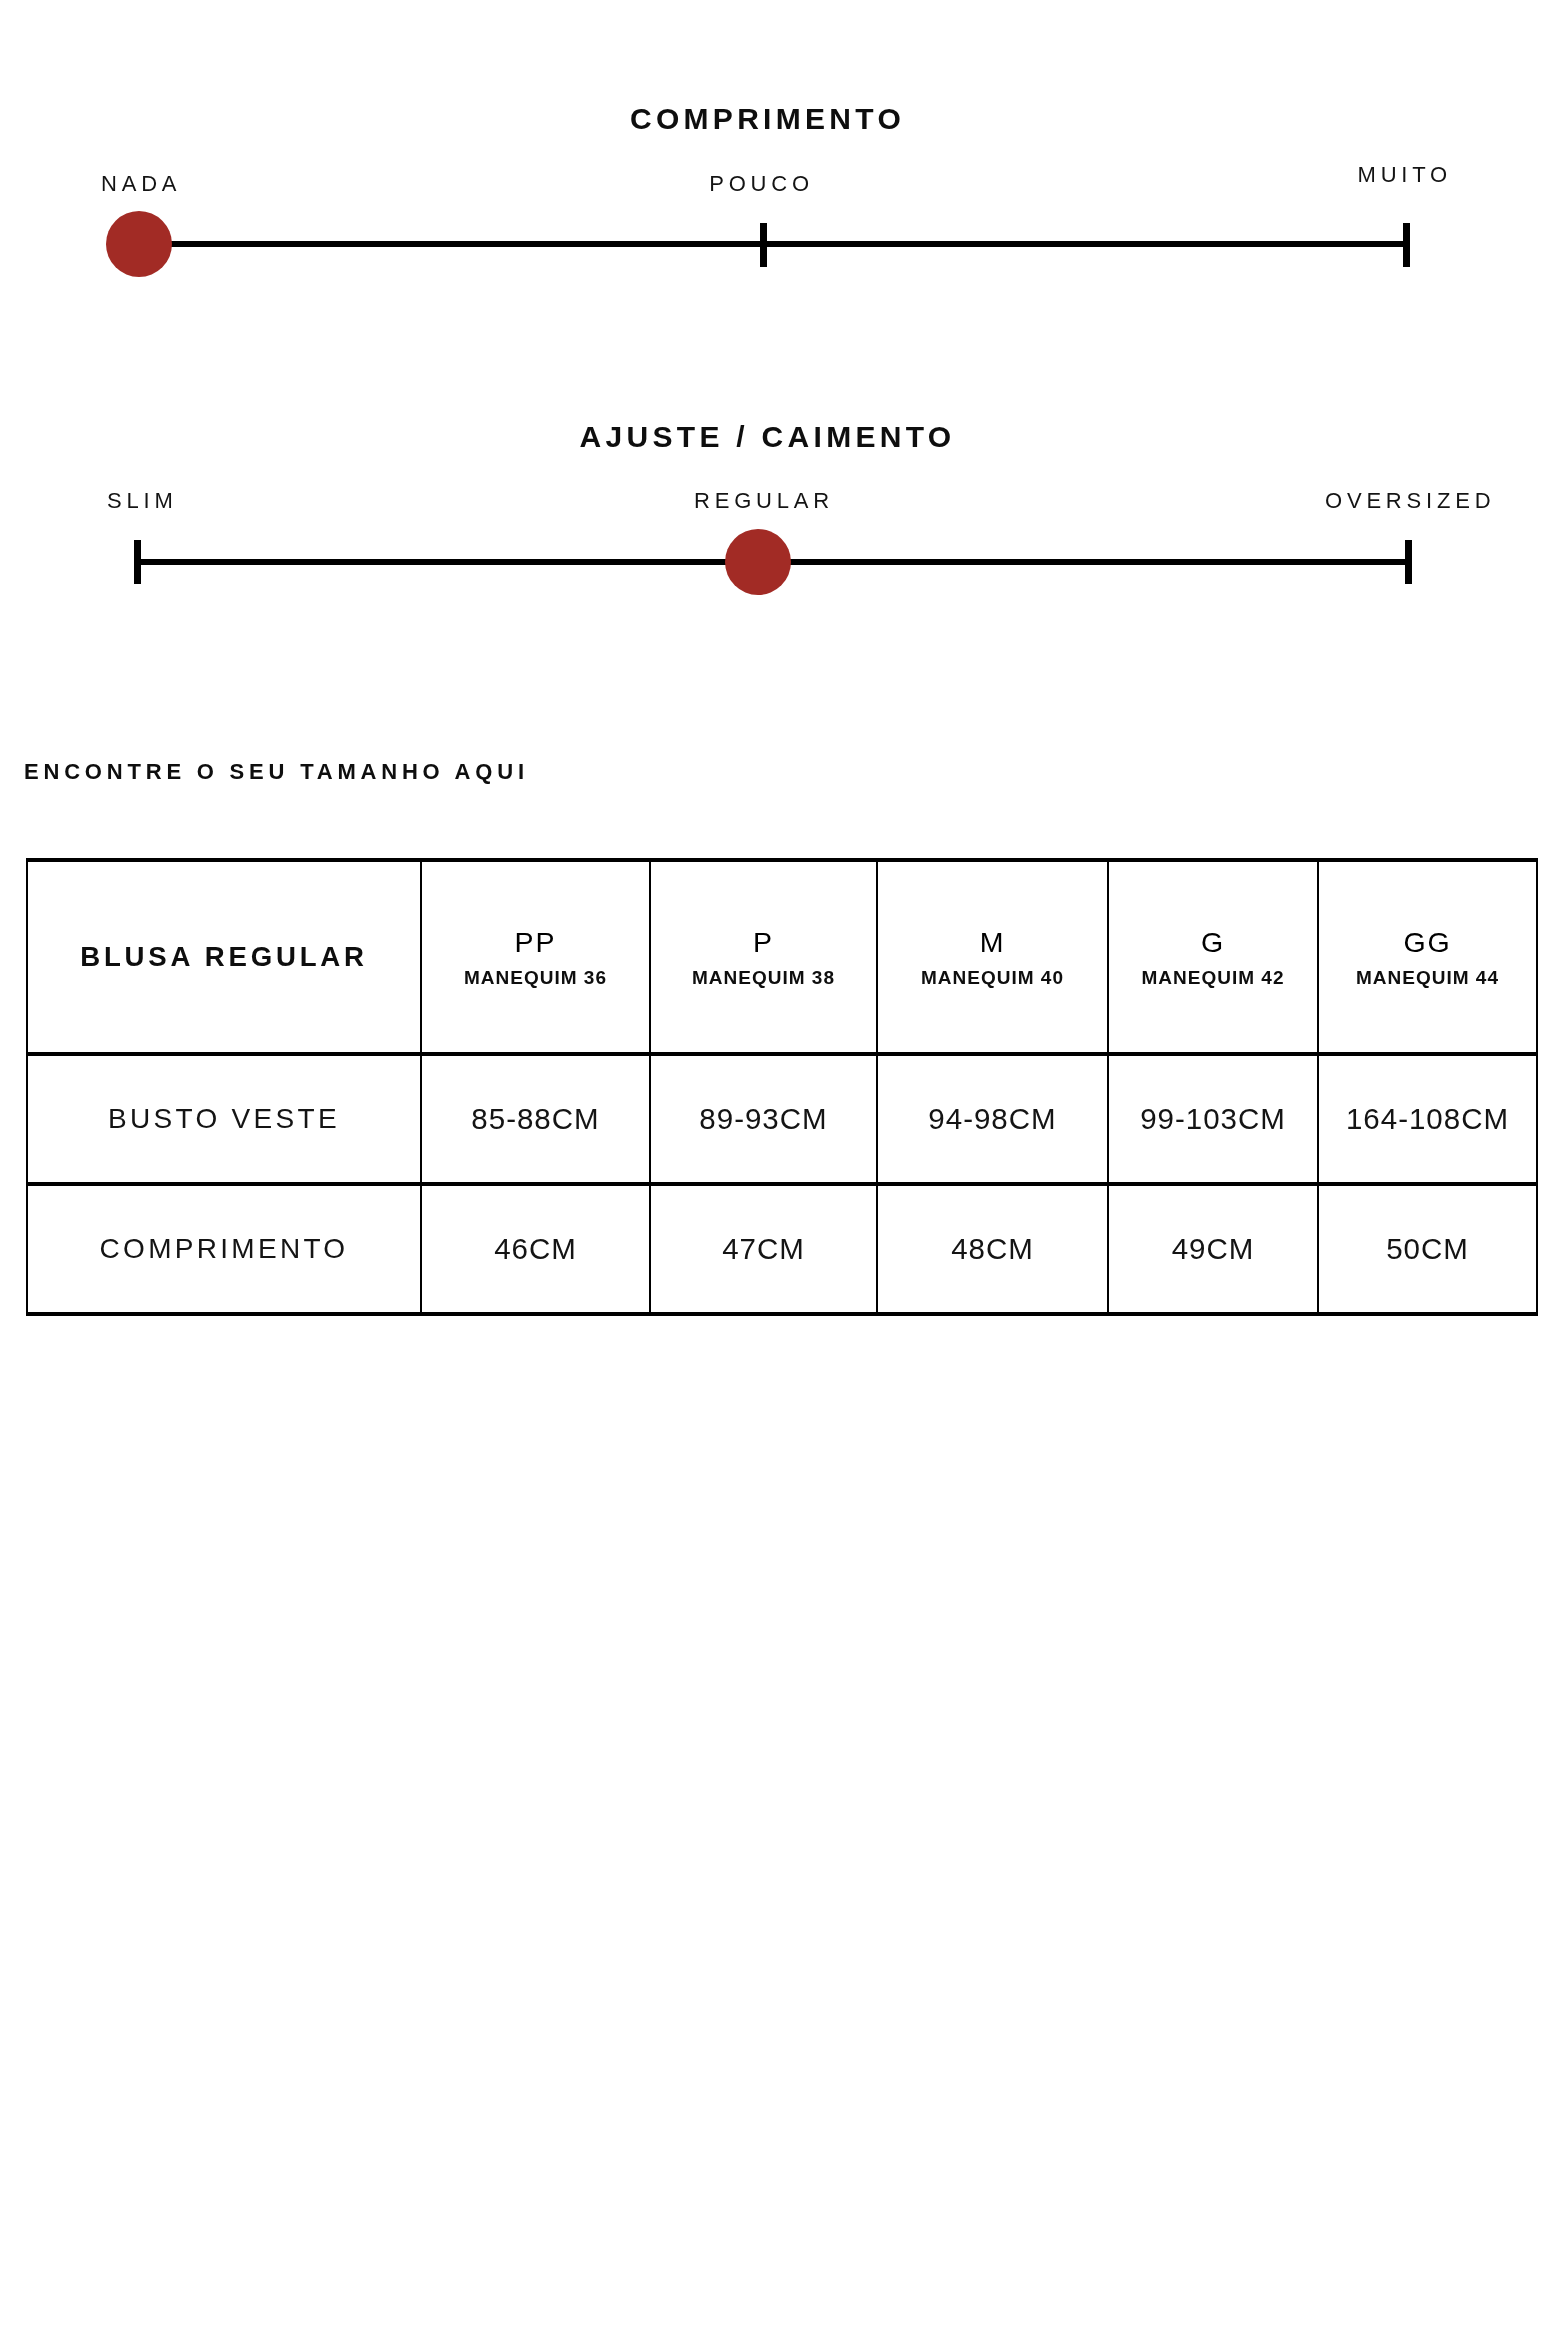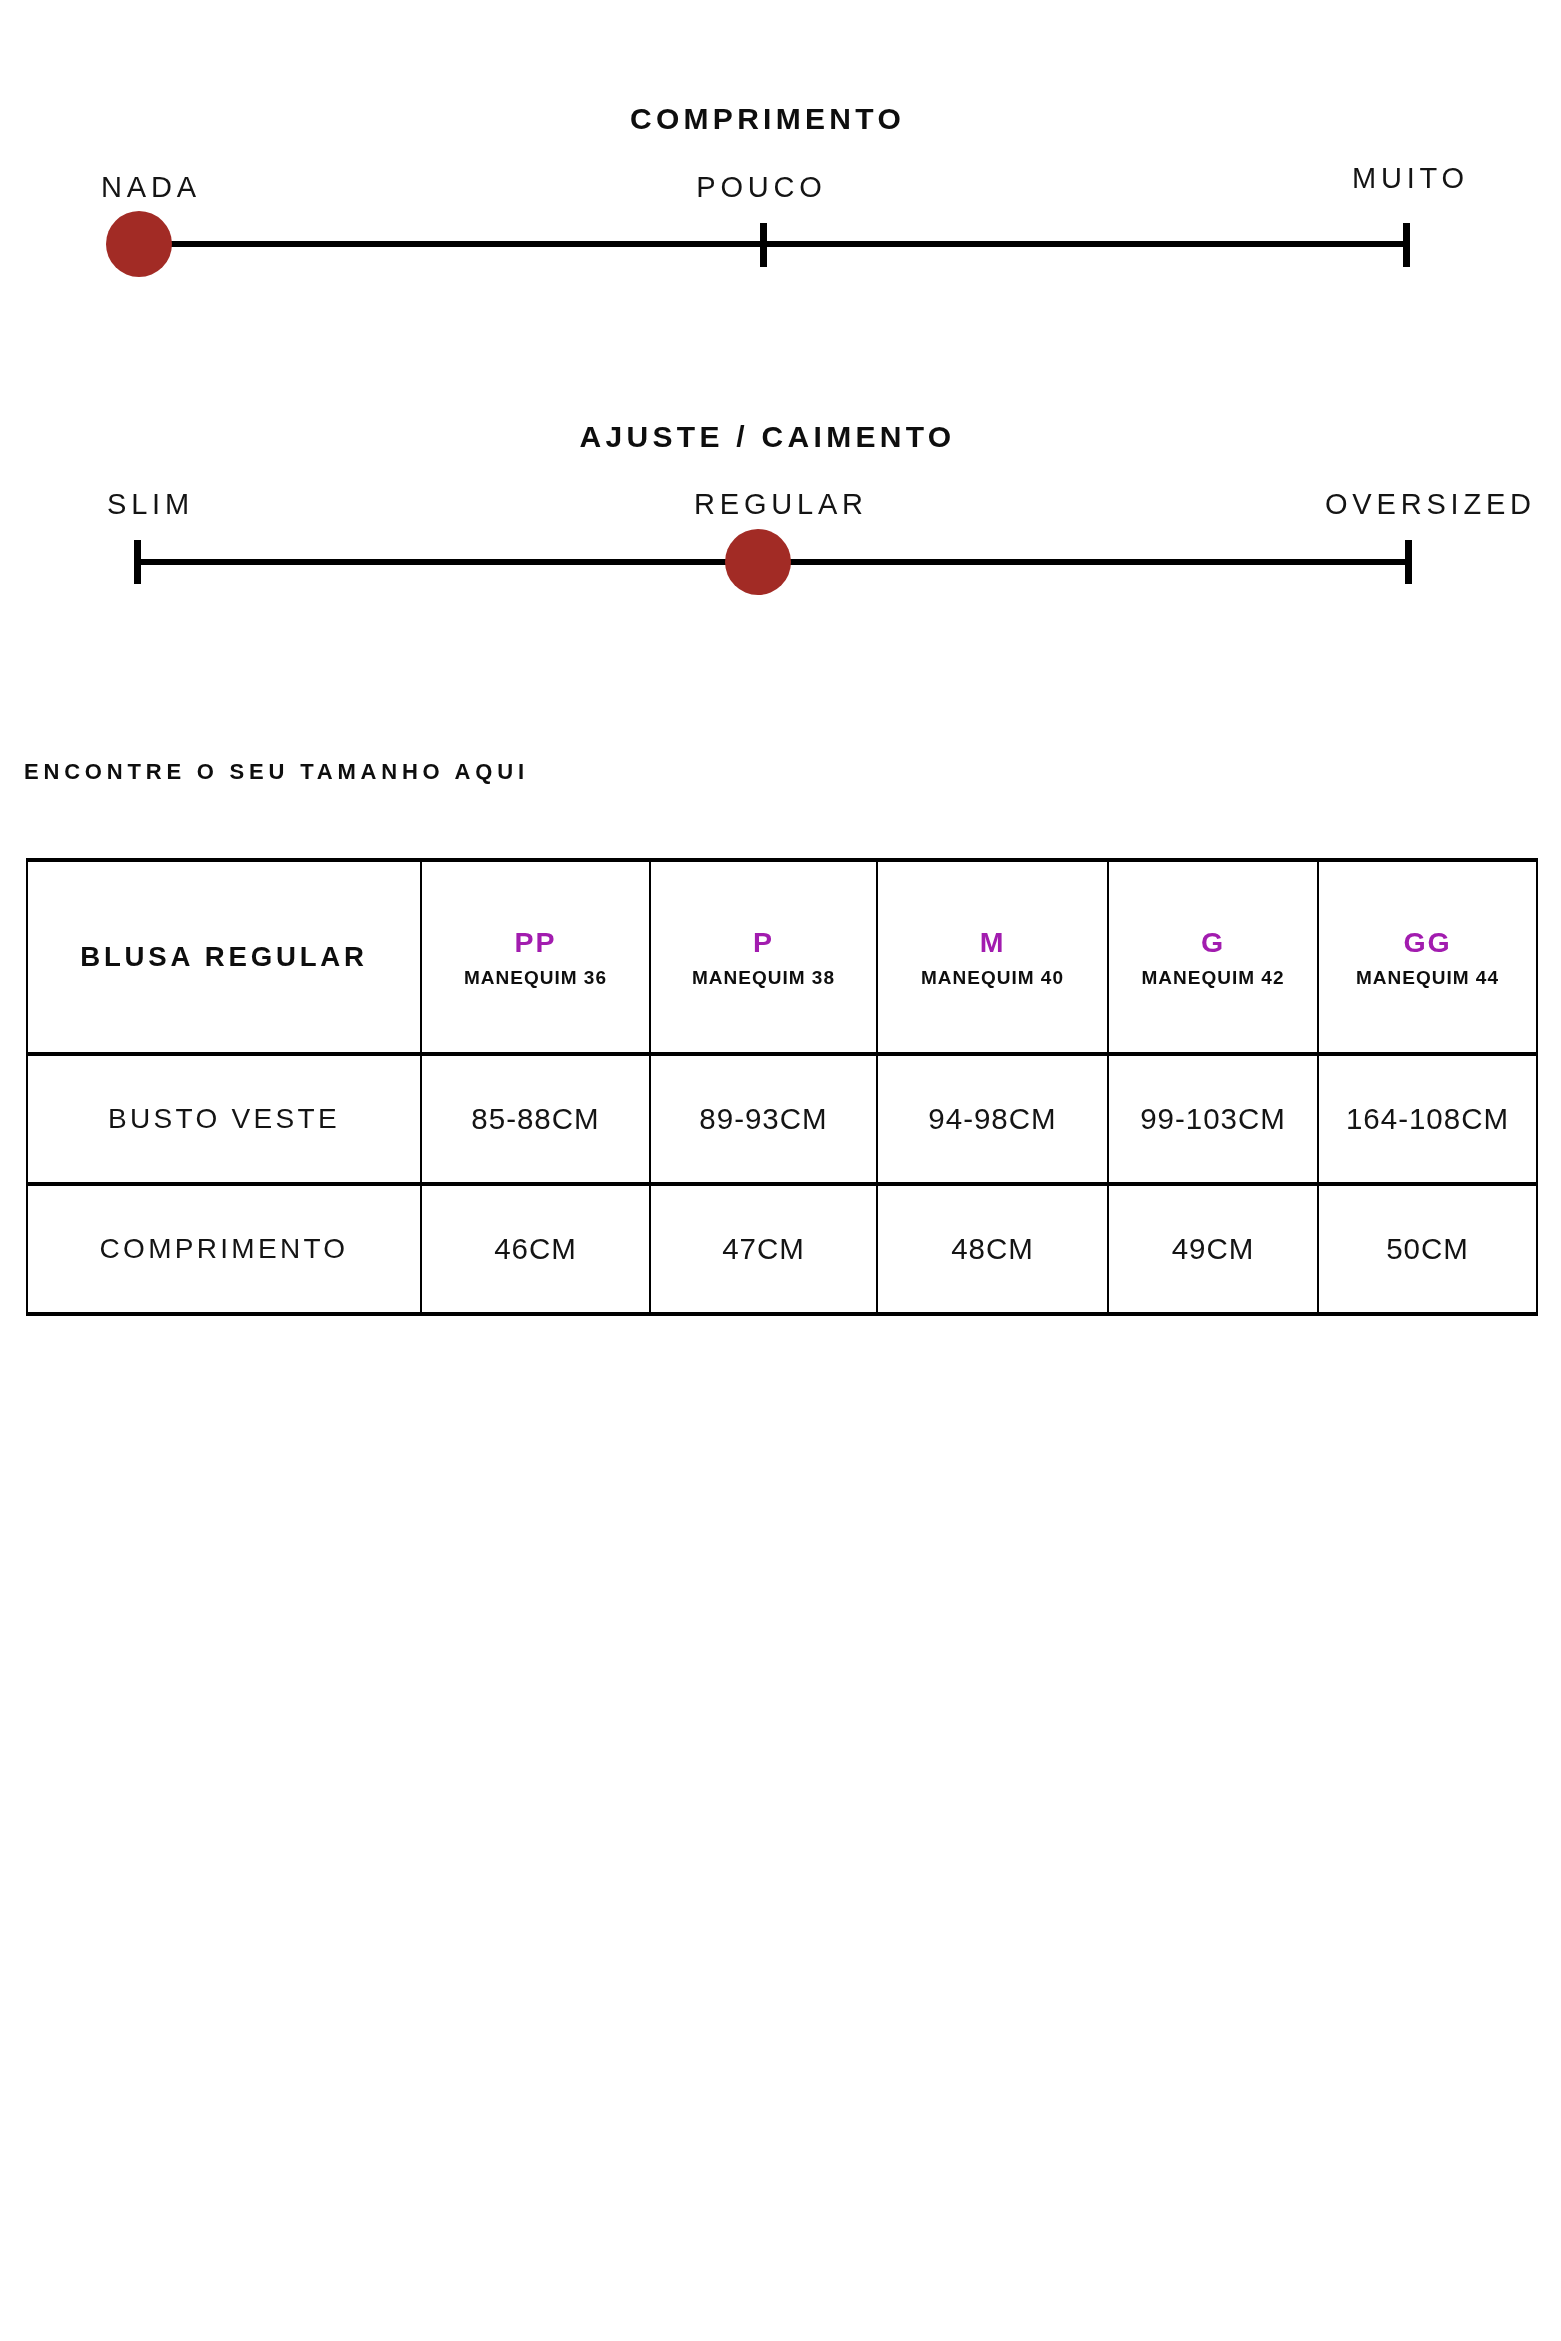--- a/index.html
+++ b/index.html
@@ -22,21 +22,21 @@
     text-align: center;
     font-size: 30px;
     font-weight: 700;
     letter-spacing: 4.3px;
     line-height: 1;
     color: #0e0e0e;
     margin: 0;
   }
   .slider-label {
     position: absolute;
-    font-size: 29px;
+    font-size: 22px;
     font-weight: 400;
     letter-spacing: 4.8px;
     line-height: 1;
     color: #141414;
     white-space: nowrap;
   }
   .track { position: absolute; height: 6.2px; background: #000000; }
   .tick  { position: absolute; width: 6.7px; height: 44px; background: #000000; }
   .dot   { position: absolute; width: 66px; height: 66px; border-radius: 50%; background: #a22b25; }
 
@@ -98,23 +98,23 @@
 
   .product-name {
     font-size: 27.6px;
     font-weight: 700;
     letter-spacing: 3.8px;
     color: #0e0e0e;
   }
   .size-letter {
     display: block;
     font-size: 28.5px;
-    font-weight: 700;
+    font-weight: 400;
     letter-spacing: 1.9px;
-    color: #a21caf;
+    color: #000000;
   }
   .mannequin {
     display: block;
     margin-top: 8px;
     font-size: 19px;
     font-weight: 700;
     letter-spacing: 1px;
     color: #0e0e0e;
   }
   .row-label {

